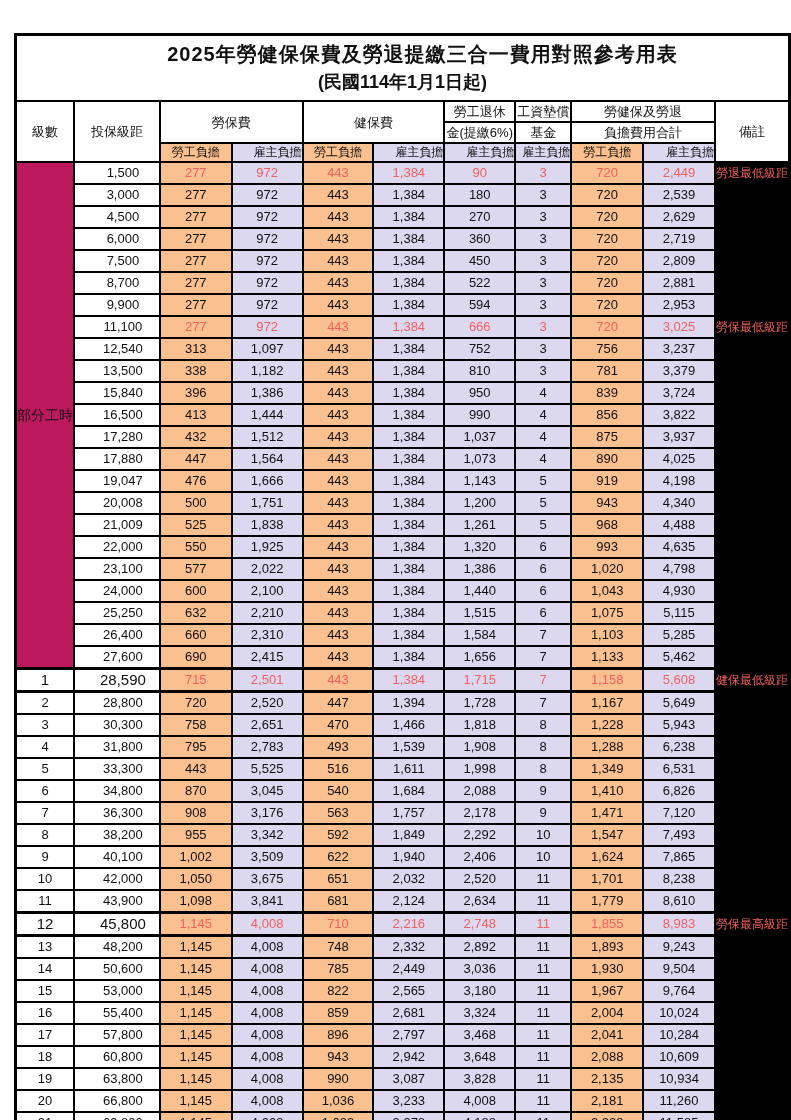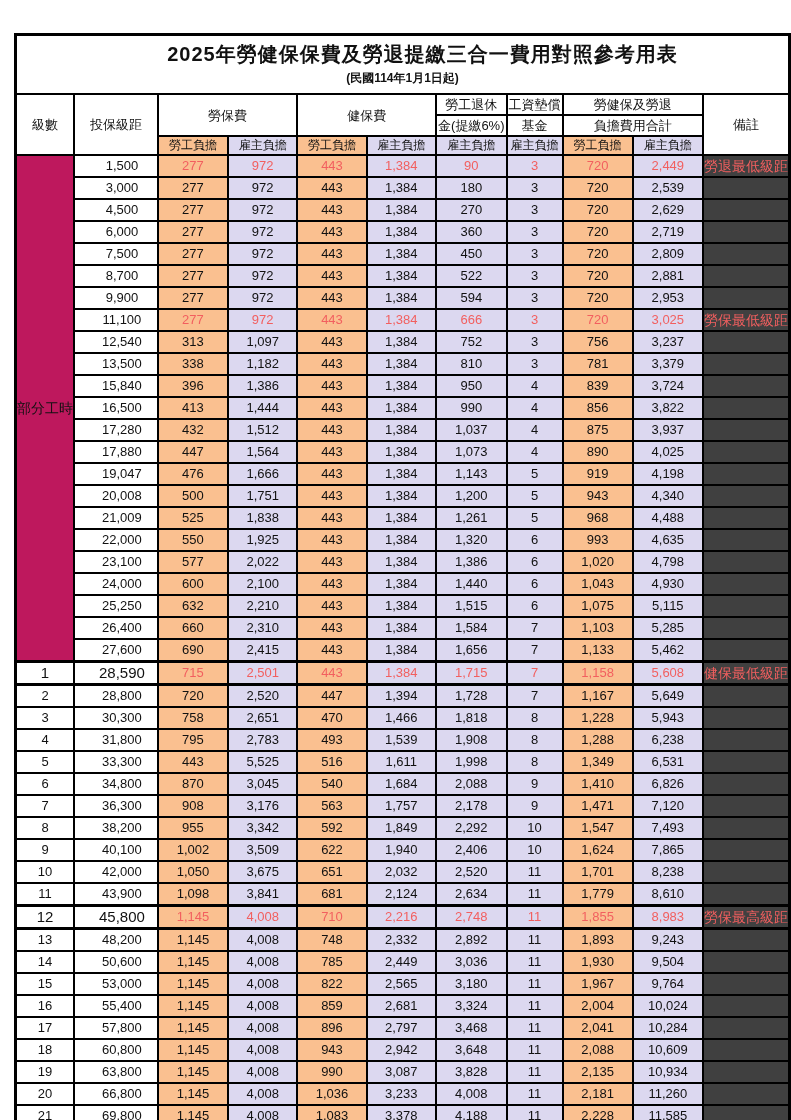--- a/index.html
+++ b/index.html
@@ -8,31 +8,31 @@
     font-family:"Liberation Sans","DejaVu Sans",sans-serif;color:#000;
   }
   .sheet{position:absolute;left:14px;top:33px;}
   table{border-collapse:collapse;table-layout:fixed;border:3px solid #000;}
   td{
     border:2px solid #000;text-align:center;vertical-align:middle;padding:0;
     font-size:13px;color:#111;white-space:nowrap;overflow:hidden;height:20px;line-height:20px;
   }
   .title-cell{padding:5px 0 6px;height:auto;line-height:normal;}
   .title-main{font-size:20px;font-weight:bold;letter-spacing:1px;margin-left:40px;}
-  .title-sub{font-size:12px;font-weight:bold;margin-top:2px;}
+  .title-sub{font-size:18px;font-weight:bold;margin-top:2px;}
   tr.h td{height:19px;line-height:19px;font-size:13px;}
   tr.sh td{height:17px;line-height:17px;font-size:12px;margin-top:33px;}
   .sh .emp{background:var(--emp);}
-  .sh .er{background:var(--er);}
+  .sh .er{background:var(--er);text-align:right;}
   .v.emp{background:var(--emp);}
   .v.er{background:var(--er);}
   .c-part{font-size:14px;background:#be185d;letter-spacing:0;}
   .c-level{background:#fff;}
   .c-bracket{background:#fff;padding-left:12px;}
-  .c-remark{font-size:14px;color:var(--red);background:#404040;}
+  .c-remark{font-size:12px;color:var(--red);background:#000000;}
   tr.red td.v{color:var(--red);}
   tr.em td{border-top-width:3px;border-bottom-width:3px;}
   tr.em .c-level, tr.em .c-bracket{font-size:15px;}
 </style>
 </head>
 <body>
 
 <div class="sheet">
   <table>
     <colgroup>

